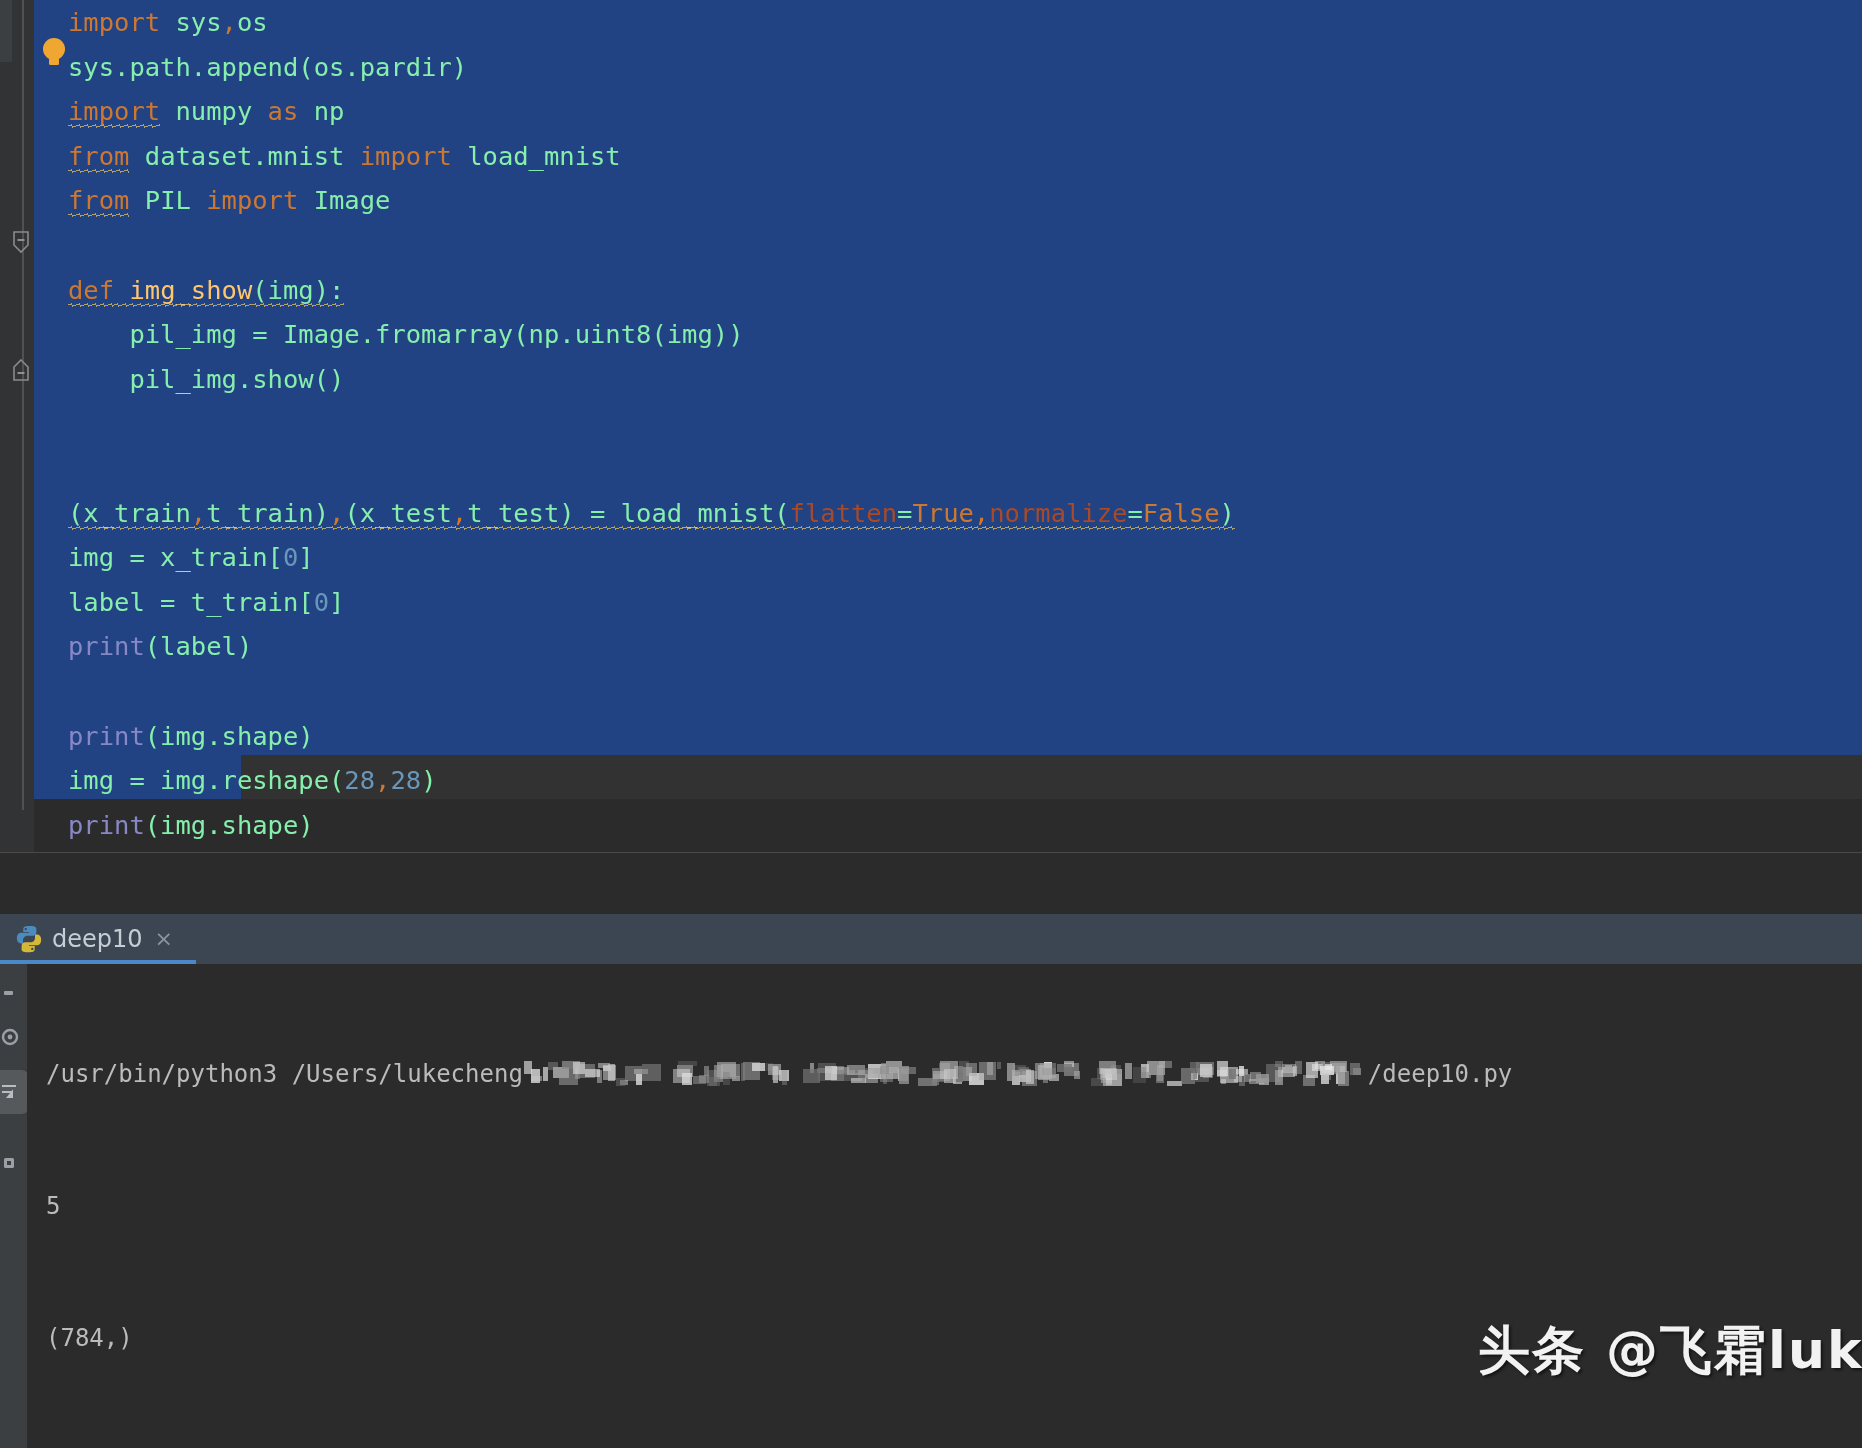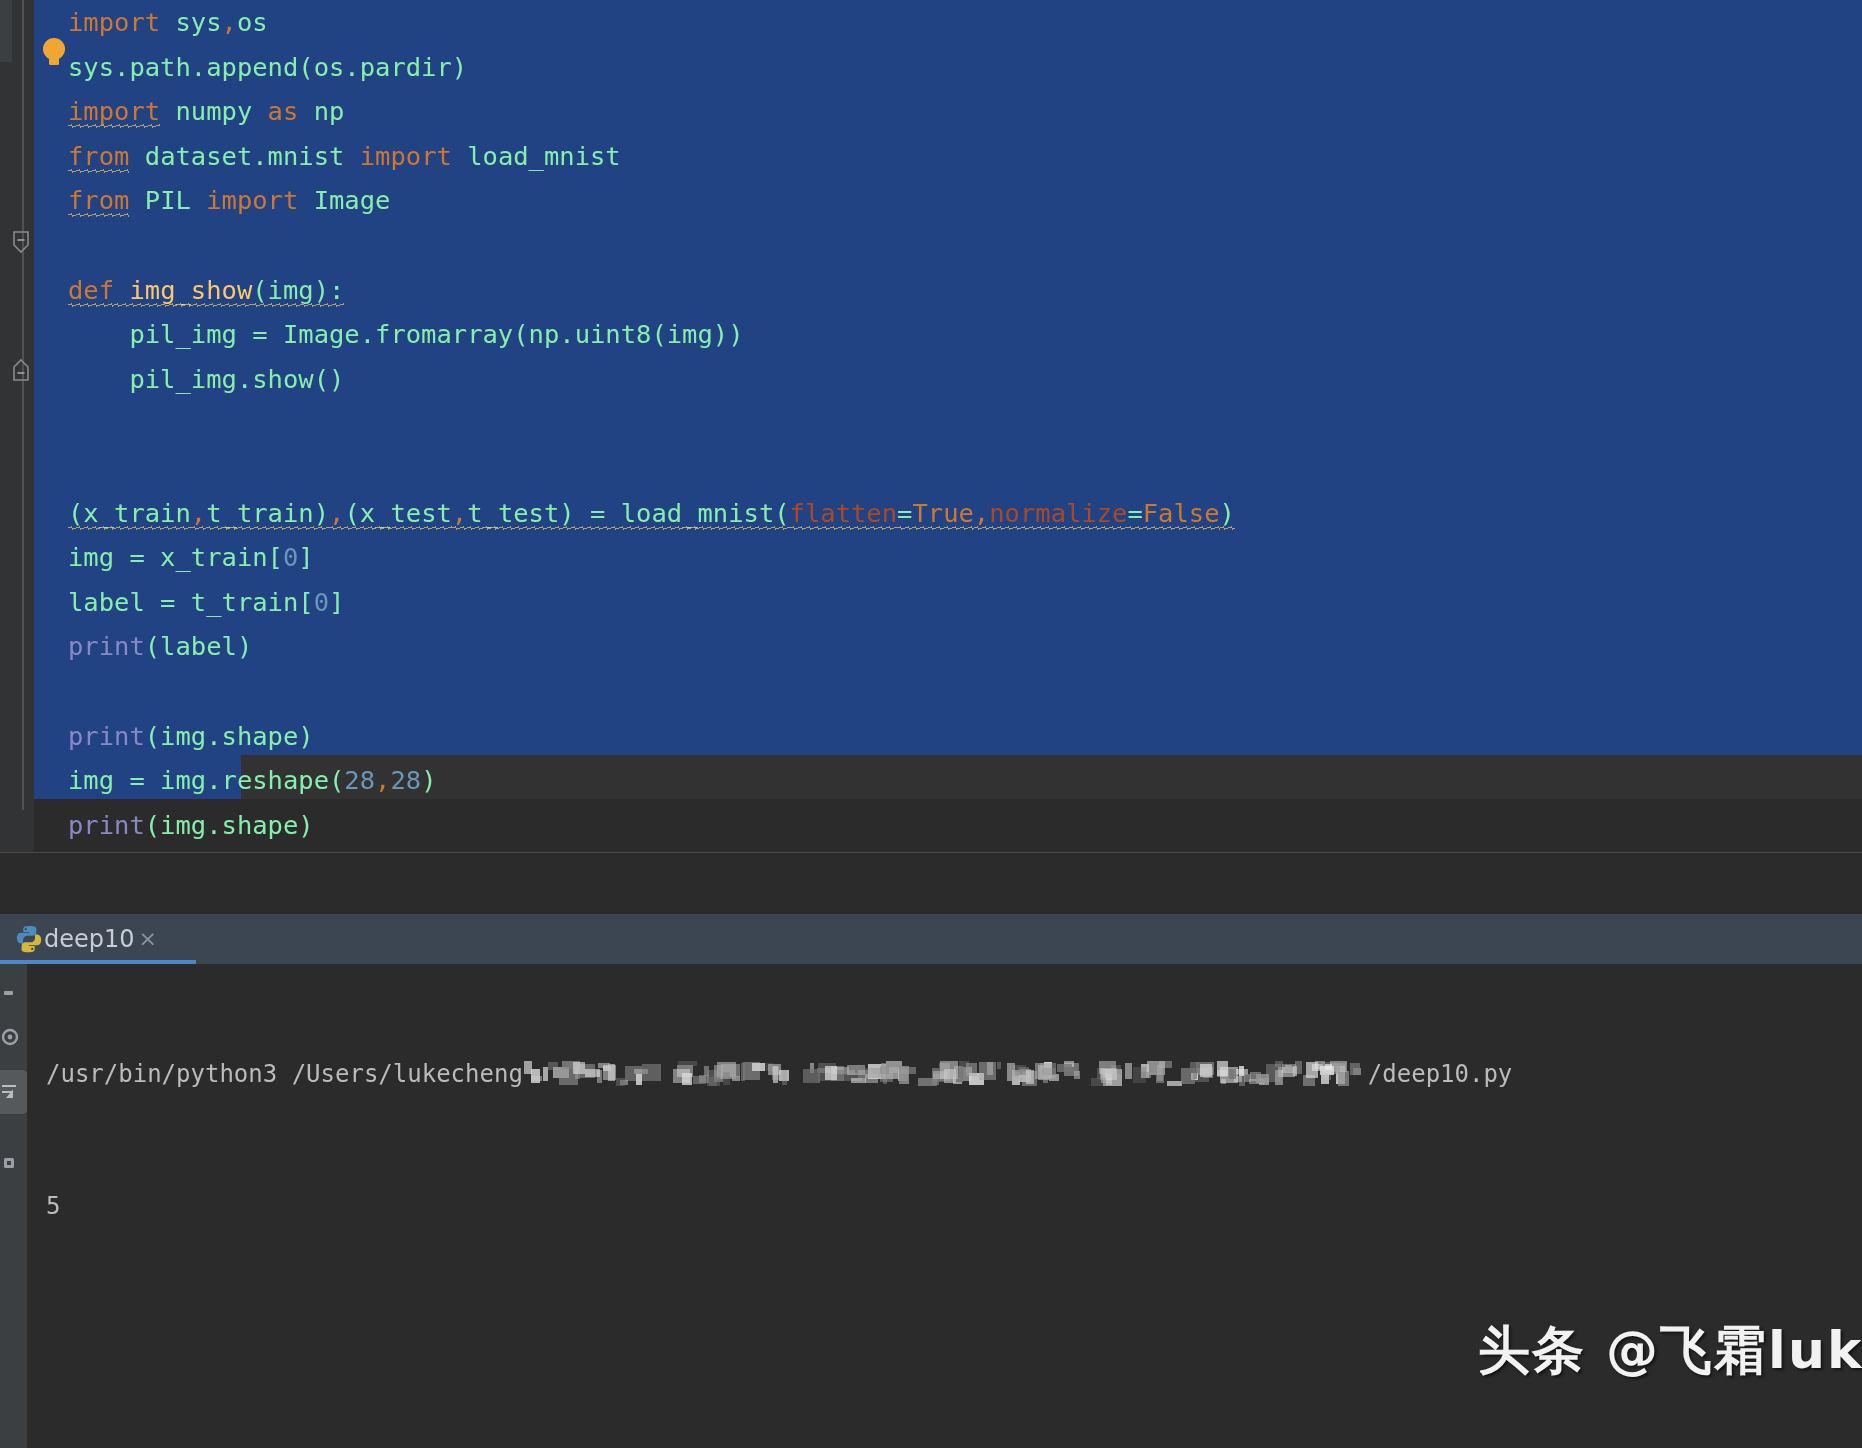--- a/index.html
+++ b/index.html
@@ -103,21 +103,21 @@
     background:#2b2b2b;
   }
 
   
   .tabbar{
     position:absolute;left:0;top:914px;width:1862px;height:50px;
     background:#3c4552;
   }
   .tab{
     position:absolute;left:0;top:0;height:50px;
-    display:flex;align-items:center;gap:0;
+    display:flex;align-items:center;gap:8px;
     padding:0 26px 0 14px;
     background:#3c4552;
     box-sizing:border-box;
   }
   .tab-underline{
     position:absolute;left:0;top:46px;width:196px;height:4px;
     background:#4a88c7;
   }
   .py-icon{width:30px;height:30px;display:block;}
   .tab-label{
@@ -258,20 +258,21 @@
             <rect x="8" y="8" width="10" height="10" rx="1.5" fill="#9aa0a6"></rect>
             <rect x="11" y="11" width="4" height="4" fill="#3c3f41"></rect>
           </svg>
       </div>
     </div>
     <div class="console-sep"></div>
 
     <div class="console-body">
       <div class="cline"><span class="cmd">/usr/bin/python3 /Users/lukecheng</span><span class="redact" id="redact-block"><i style="left: 430px; top: 16px; width: 9px; height: 7px; background: rgb(207, 207, 207); opacity: 0.67;"></i><i style="left: 198px; top: 3px; width: 19px; height: 13px; background: rgb(170, 170, 170); opacity: 0.53;"></i><i style="left: 357px; top: 11px; width: 13px; height: 10px; background: rgb(155, 155, 155); opacity: 0.48;"></i><i style="left: 30px; top: 6px; width: 16px; height: 11px; background: rgb(214, 214, 214); opacity: 0.64;"></i><i style="left: 416px; top: 2px; width: 11px; height: 18px; background: rgb(170, 170, 170); opacity: 0.4;"></i><i style="left: 694px; top: 9px; width: 10px; height: 7px; background: rgb(220, 220, 220); opacity: 0.38;"></i><i style="left: 150px; top: 8px; width: 17px; height: 14px; background: rgb(226, 226, 226); opacity: 0.48;"></i><i style="left: 363px; top: 0px; width: 16px; height: 18px; background: rgb(181, 181, 181); opacity: 0.74;"></i><i style="left: 436px; top: 6px; width: 13px; height: 14px; background: rgb(168, 168, 168); opacity: 0.69;"></i><i style="left: 375px; top: 8px; width: 10px; height: 12px; background: rgb(190, 190, 190); opacity: 0.82;"></i><i style="left: 521px; top: 1px; width: 8px; height: 13px; background: rgb(231, 231, 231); opacity: 0.9;"></i><i style="left: 716px; top: 10px; width: 6px; height: 15px; background: rgb(179, 179, 179); opacity: 0.39;"></i><i style="left: 395px; top: 17px; width: 19px; height: 8px; background: rgb(164, 164, 164); opacity: 0.59;"></i><i style="left: 634px; top: 4px; width: 6px; height: 16px; background: rgb(231, 231, 231); opacity: 0.48;"></i><i style="left: 410px; top: 13px; width: 12px; height: 8px; background: rgb(131, 131, 131); opacity: 0.61;"></i><i style="left: 489px; top: 9px; width: 8px; height: 15px; background: rgb(235, 235, 235); opacity: 0.71;"></i><i style="left: 74px; top: 9px; width: 5px; height: 13px; background: rgb(144, 144, 144); opacity: 0.78;"></i><i style="left: 308px; top: 5px; width: 13px; height: 15px; background: rgb(200, 200, 200); opacity: 0.42;"></i><i style="left: 154px; top: 4px; width: 16px; height: 12px; background: rgb(234, 234, 234); opacity: 0.42;"></i><i style="left: 813px; top: 5px; width: 9px; height: 18px; background: rgb(216, 216, 216); opacity: 0.84;"></i><i style="left: 431px; top: 5px; width: 9px; height: 16px; background: rgb(119, 119, 119); opacity: 0.9;"></i><i style="left: 294px; top: 7px; width: 17px; height: 5px; background: rgb(115, 115, 115); opacity: 0.76;"></i><i style="left: 8px; top: 15px; width: 11px; height: 5px; background: rgb(136, 136, 136); opacity: 0.87;"></i><i style="left: 232px; top: 2px; width: 18px; height: 8px; background: rgb(112, 112, 112); opacity: 0.35;"></i><i style="left: 624px; top: 0px; width: 18px; height: 14px; background: rgb(164, 164, 164); opacity: 0.82;"></i><i style="left: 8px; top: 8px; width: 9px; height: 14px; background: rgb(202, 202, 202); opacity: 0.89;"></i><i style="left: 194px; top: 1px; width: 19px; height: 17px; background: rgb(191, 191, 191); opacity: 0.59;"></i><i style="left: 752px; top: 0px; width: 8px; height: 6px; background: rgb(167, 167, 167); opacity: 0.36;"></i><i style="left: 709px; top: 8px; width: 16px; height: 6px; background: rgb(116, 116, 116); opacity: 0.77;"></i><i style="left: 808px; top: 2px; width: 15px; height: 8px; background: rgb(134, 134, 134); opacity: 0.62;"></i><i style="left: 815px; top: 10px; width: 11px; height: 15px; background: rgb(144, 144, 144); opacity: 0.73;"></i><i style="left: 713px; top: 8px; width: 12px; height: 5px; background: rgb(203, 203, 203); opacity: 0.48;"></i><i style="left: 792px; top: 0px; width: 10px; height: 8px; background: rgb(215, 215, 215); opacity: 0.49;"></i><i style="left: 541px; top: 2px; width: 15px; height: 13px; background: rgb(200, 200, 200); opacity: 0.45;"></i><i style="left: 726px; top: 18px; width: 15px; height: 5px; background: rgb(156, 156, 156); opacity: 0.68;"></i><i style="left: 541px; top: 0px; width: 10px; height: 6px; background: rgb(221, 221, 221); opacity: 0.56;"></i><i style="left: 75px; top: 2px; width: 12px; height: 5px; background: rgb(227, 227, 227); opacity: 0.48;"></i><i style="left: 789px; top: 3px; width: 11px; height: 7px; background: rgb(229, 229, 229); opacity: 0.59;"></i><i style="left: 495px; top: 6px; width: 11px; height: 15px; background: rgb(175, 175, 175); opacity: 0.35;"></i><i style="left: 309px; top: 6px; width: 17px; height: 7px; background: rgb(199, 199, 199); opacity: 0.5;"></i><i style="left: 755px; top: 6px; width: 17px; height: 10px; background: rgb(173, 173, 173); opacity: 0.71;"></i><i style="left: 250px; top: 5px; width: 5px; height: 17px; background: rgb(195, 195, 195); opacity: 0.73;"></i><i style="left: 111px; top: 8px; width: 14px; height: 5px; background: rgb(131, 131, 131); opacity: 0.87;"></i><i style="left: 155px; top: 0px; width: 19px; height: 5px; background: rgb(122, 122, 122); opacity: 0.35;"></i><i style="left: 80px; top: 5px; width: 8px; height: 5px; background: rgb(179, 179, 179); opacity: 0.89;"></i><i style="left: 39px; top: 0px; width: 18px; height: 8px; background: rgb(135, 135, 135); opacity: 0.8;"></i><i style="left: 798px; top: 1px; width: 10px; height: 18px; background: rgb(165, 165, 165); opacity: 0.39;"></i><i style="left: 53px; top: 3px; width: 19px; height: 14px; background: rgb(121, 121, 121); opacity: 0.77;"></i><i style="left: 534px; top: 3px; width: 15px; height: 8px; background: rgb(118, 118, 118); opacity: 0.78;"></i><i style="left: 85px; top: 3px; width: 7px; height: 17px; background: rgb(178, 178, 178); opacity: 0.79;"></i><i style="left: 762px; top: 4px; width: 7px; height: 7px; background: rgb(127, 127, 127); opacity: 0.89;"></i><i style="left: 727px; top: 11px; width: 11px; height: 9px; background: rgb(199, 199, 199); opacity: 0.44;"></i><i style="left: 807px; top: 0px; width: 17px; height: 11px; background: rgb(193, 193, 193); opacity: 0.59;"></i><i style="left: 772px; top: 0px; width: 7px; height: 13px; background: rgb(159, 159, 159); opacity: 0.49;"></i><i style="left: 830px; top: 7px; width: 8px; height: 7px; background: rgb(149, 149, 149); opacity: 0.75;"></i><i style="left: 636px; top: 0px; width: 13px; height: 7px; background: rgb(185, 185, 185); opacity: 0.44;"></i><i style="left: 698px; top: 18px; width: 5px; height: 5px; background: rgb(135, 135, 135); opacity: 0.86;"></i><i style="left: 672px; top: 7px; width: 14px; height: 14px; background: rgb(119, 119, 119); opacity: 0.52;"></i><i style="left: 752px; top: 9px; width: 8px; height: 15px; background: rgb(220, 220, 220); opacity: 0.5;"></i><i style="left: 736px; top: 17px; width: 10px; height: 7px; background: rgb(194, 194, 194); opacity: 0.66;"></i><i style="left: 827px; top: 2px; width: 10px; height: 12px; background: rgb(130, 130, 130); opacity: 0.65;"></i><i style="left: 436px; top: 0px; width: 10px; height: 10px; background: rgb(129, 129, 129); opacity: 0.38;"></i><i style="left: 335px; top: 9px; width: 15px; height: 8px; background: rgb(192, 192, 192); opacity: 0.42;"></i><i style="left: 295px; top: 2px; width: 18px; height: 18px; background: rgb(143, 143, 143); opacity: 0.36;"></i><i style="left: 668px; top: 12px; width: 7px; height: 7px; background: rgb(232, 232, 232); opacity: 0.8;"></i><i style="left: 159px; top: 12px; width: 10px; height: 12px; background: rgb(221, 221, 221); opacity: 0.77;"></i><i style="left: 446px; top: 12px; width: 15px; height: 12px; background: rgb(216, 216, 216); opacity: 0.88;"></i><i style="left: 551px; top: 10px; width: 6px; height: 8px; background: rgb(159, 159, 159); opacity: 0.69;"></i><i style="left: 417px; top: 0px; width: 18px; height: 18px; background: rgb(197, 197, 197); opacity: 0.58;"></i><i style="left: 456px; top: 1px; width: 17px; height: 18px; background: rgb(165, 165, 165); opacity: 0.53;"></i><i style="left: 497px; top: 8px; width: 11px; height: 9px; background: rgb(182, 182, 182); opacity: 0.55;"></i><i style="left: 170px; top: 15px; width: 13px; height: 8px; background: rgb(182, 182, 182); opacity: 0.4;"></i><i style="left: 360px; top: 5px; width: 4px; height: 18px; background: rgb(147, 147, 147); opacity: 0.44;"></i><i style="left: 409px; top: 7px; width: 7px; height: 17px; background: rgb(130, 130, 130); opacity: 0.68;"></i><i style="left: 783px; top: 1px; width: 12px; height: 16px; background: rgb(231, 231, 231); opacity: 0.66;"></i><i style="left: 287px; top: 2px; width: 4px; height: 10px; background: rgb(189, 189, 189); opacity: 0.63;"></i><i style="left: 759px; top: 3px; width: 14px; height: 9px; background: rgb(227, 227, 227); opacity: 0.38;"></i><i style="left: 743px; top: 3px; width: 15px; height: 18px; background: rgb(152, 152, 152); opacity: 0.42;"></i><i style="left: 517px; top: 2px; width: 16px; height: 15px; background: rgb(150, 150, 150); opacity: 0.5;"></i><i style="left: 489px; top: 9px; width: 12px; height: 6px; background: rgb(140, 140, 140); opacity: 0.67;"></i><i style="left: 97px; top: 19px; width: 8px; height: 5px; background: rgb(178, 178, 178); opacity: 0.59;"></i><i style="left: 697px; top: 6px; width: 18px; height: 16px; background: rgb(228, 228, 228); opacity: 0.56;"></i><i style="left: 694px; top: 0px; width: 11px; height: 15px; background: rgb(225, 225, 225); opacity: 0.68;"></i><i style="left: 181px; top: 5px; width: 5px; height: 10px; background: rgb(155, 155, 155); opacity: 0.6;"></i><i style="left: 490px; top: 4px; width: 13px; height: 7px; background: rgb(120, 120, 120); opacity: 0.39;"></i><i style="left: 52px; top: 3px; width: 5px; height: 15px; background: rgb(123, 123, 123); opacity: 0.77;"></i><i style="left: 102px; top: 5px; width: 17px; height: 15px; background: rgb(196, 196, 196); opacity: 0.36;"></i><i style="left: 119px; top: 3px; width: 19px; height: 17px; background: rgb(148, 148, 148); opacity: 0.49;"></i><i style="left: 583px; top: 17px; width: 6px; height: 7px; background: rgb(203, 203, 203); opacity: 0.63;"></i><i style="left: 618px; top: 3px; width: 8px; height: 14px; background: rgb(196, 196, 196); opacity: 0.86;"></i><i style="left: 410px; top: 10px; width: 14px; height: 8px; background: rgb(192, 192, 192); opacity: 0.53;"></i><i style="left: 113px; top: 13px; width: 6px; height: 11px; background: rgb(215, 215, 215); opacity: 0.84;"></i><i style="left: 673px; top: 1px; width: 18px; height: 13px; background: rgb(168, 168, 168); opacity: 0.51;"></i><i style="left: 520px; top: 15px; width: 5px; height: 7px; background: rgb(119, 119, 119); opacity: 0.84;"></i><i style="left: 209px; top: 15px; width: 8px; height: 5px; background: rgb(155, 155, 155); opacity: 0.81;"></i><i style="left: 256px; top: 9px; width: 10px; height: 11px; background: rgb(225, 225, 225); opacity: 0.75;"></i><i style="left: 314px; top: 9px; width: 18px; height: 5px; background: rgb(125, 125, 125); opacity: 0.55;"></i><i style="left: 361px; top: 6px; width: 15px; height: 6px; background: rgb(174, 174, 174); opacity: 0.64;"></i><i style="left: 578px; top: 8px; width: 11px; height: 14px; background: rgb(212, 212, 212); opacity: 0.57;"></i><i style="left: 799px; top: 4px; width: 18px; height: 9px; background: rgb(155, 155, 155); opacity: 0.69;"></i><i style="left: 602px; top: 2px; width: 7px; height: 16px; background: rgb(195, 195, 195); opacity: 0.62;"></i><i style="left: 526px; top: 13px; width: 10px; height: 7px; background: rgb(183, 183, 183); opacity: 0.75;"></i><i style="left: 515px; top: 4px; width: 12px; height: 15px; background: rgb(174, 174, 174); opacity: 0.73;"></i><i style="left: 618px; top: 11px; width: 10px; height: 6px; background: rgb(149, 149, 149); opacity: 0.67;"></i><i style="left: 580px; top: 8px; width: 19px; height: 17px; background: rgb(192, 192, 192); opacity: 0.77;"></i><i style="left: 342px; top: 13px; width: 13px; height: 9px; background: rgb(234, 234, 234); opacity: 0.42;"></i><i style="left: 519px; top: 7px; width: 14px; height: 7px; background: rgb(123, 123, 123); opacity: 0.63;"></i><i style="left: 25px; top: 1px; width: 10px; height: 8px; background: rgb(161, 161, 161); opacity: 0.38;"></i><i style="left: 184px; top: 9px; width: 10px; height: 16px; background: rgb(136, 136, 136); opacity: 0.41;"></i><i style="left: 80px; top: 4px; width: 13px; height: 15px; background: rgb(217, 217, 217); opacity: 0.5;"></i><i style="left: 200px; top: 11px; width: 7px; height: 13px; background: rgb(121, 121, 121); opacity: 0.36;"></i><i style="left: 644px; top: 20px; width: 15px; height: 5px; background: rgb(223, 223, 223); opacity: 0.67;"></i><i style="left: 376px; top: 5px; width: 10px; height: 18px; background: rgb(140, 140, 140); opacity: 0.87;"></i><i style="left: 670px; top: 10px; width: 4px; height: 8px; background: rgb(110, 110, 110); opacity: 0.64;"></i><i style="left: 711px; top: 15px; width: 8px; height: 6px; background: rgb(226, 226, 226); opacity: 0.46;"></i><i style="left: 443px; top: 2px; width: 11px; height: 13px; background: rgb(166, 166, 166); opacity: 0.53;"></i><i style="left: 797px; top: 5px; width: 14px; height: 9px; background: rgb(225, 225, 225); opacity: 0.83;"></i><i style="left: 320px; top: 12px; width: 19px; height: 8px; background: rgb(112, 112, 112); opacity: 0.57;"></i><i style="left: 378px; top: 6px; width: 15px; height: 7px; background: rgb(157, 157, 157); opacity: 0.52;"></i><i style="left: 716px; top: 5px; width: 5px; height: 10px; background: rgb(230, 230, 230); opacity: 0.8;"></i><i style="left: 499px; top: 10px; width: 15px; height: 15px; background: rgb(161, 161, 161); opacity: 0.54;"></i><i style="left: 677px; top: 3px; width: 12px; height: 13px; background: rgb(234, 234, 234); opacity: 0.65;"></i><i style="left: 191px; top: 4px; width: 9px; height: 17px; background: rgb(170, 170, 170); opacity: 0.57;"></i><i style="left: 1px; top: 0px; width: 8px; height: 13px; background: rgb(222, 222, 222); opacity: 0.66;"></i><i style="left: 200px; top: 11px; width: 5px; height: 7px; background: rgb(141, 141, 141); opacity: 0.65;"></i><i style="left: 574px; top: 7px; width: 8px; height: 11px; background: rgb(122, 122, 122); opacity: 0.45;"></i><i style="left: 733px; top: 13px; width: 13px; height: 9px; background: rgb(150, 150, 150); opacity: 0.85;"></i><i style="left: 798px; top: 12px; width: 8px; height: 11px; background: rgb(201, 201, 201); opacity: 0.88;"></i><i style="left: 220px; top: 1px; width: 17px; height: 18px; background: rgb(183, 183, 183); opacity: 0.47;"></i><i style="left: 176px; top: 14px; width: 10px; height: 8px; background: rgb(162, 162, 162); opacity: 0.48;"></i><i style="left: 721px; top: 13px; width: 7px; height: 8px; background: rgb(182, 182, 182); opacity: 0.49;"></i><i style="left: 610px; top: 6px; width: 13px; height: 16px; background: rgb(110, 110, 110); opacity: 0.36;"></i><i style="left: 802px; top: 3px; width: 7px; height: 6px; background: rgb(236, 236, 236); opacity: 0.67;"></i><i style="left: 345px; top: 3px; width: 18px; height: 15px; background: rgb(210, 210, 210); opacity: 0.87;"></i><i style="left: 280px; top: 8px; width: 17px; height: 14px; background: rgb(115, 115, 115); opacity: 0.7;"></i><i style="left: 36px; top: 8px; width: 19px; height: 16px; background: rgb(152, 152, 152); opacity: 0.58;"></i><i style="left: 512px; top: 2px; width: 17px; height: 16px; background: rgb(183, 183, 183); opacity: 0.54;"></i><i style="left: 588px; top: 4px; width: 10px; height: 9px; background: rgb(131, 131, 131); opacity: 0.38;"></i><i style="left: 20px; top: 6px; width: 5px; height: 14px; background: rgb(211, 211, 211); opacity: 0.74;"></i><i style="left: 186px; top: 16px; width: 11px; height: 9px; background: rgb(111, 111, 111); opacity: 0.52;"></i><i style="left: 464px; top: 1px; width: 6px; height: 13px; background: rgb(158, 158, 158); opacity: 0.79;"></i><i style="left: 576px; top: 0px; width: 17px; height: 13px; background: rgb(170, 170, 170); opacity: 0.66;"></i><i style="left: 658px; top: 7px; width: 14px; height: 16px; background: rgb(144, 144, 144); opacity: 0.62;"></i><i style="left: 421px; top: 8px; width: 12px; height: 14px; background: rgb(202, 202, 202); opacity: 0.63;"></i><i style="left: 706px; top: 8px; width: 7px; height: 10px; background: rgb(114, 114, 114); opacity: 0.79;"></i><i style="left: 342px; top: 7px; width: 17px; height: 10px; background: rgb(139, 139, 139); opacity: 0.38;"></i><i style="left: 93px; top: 17px; width: 9px; height: 8px; background: rgb(118, 118, 118); opacity: 0.48;"></i><i style="left: 503px; top: 9px; width: 8px; height: 14px; background: rgb(212, 212, 212); opacity: 0.62;"></i><i style="left: 780px; top: 14px; width: 12px; height: 11px; background: rgb(214, 214, 214); opacity: 0.4;"></i><i style="left: 633px; top: 14px; width: 8px; height: 8px; background: rgb(136, 136, 136); opacity: 0.67;"></i><i style="left: 245px; top: 3px; width: 13px; height: 11px; background: rgb(205, 205, 205); opacity: 0.54;"></i><i style="left: 484px; top: 2px; width: 8px; height: 18px; background: rgb(175, 175, 175); opacity: 0.71;"></i><i style="left: 50px; top: 1px; width: 12px; height: 12px; background: rgb(225, 225, 225); opacity: 0.61;"></i><i style="left: 249px; top: 6px; width: 7px; height: 13px; background: rgb(196, 196, 196); opacity: 0.39;"></i><i style="left: 474px; top: 1px; width: 4px; height: 7px; background: rgb(119, 119, 119); opacity: 0.63;"></i><i style="left: 62px; top: 8px; width: 15px; height: 8px; background: rgb(237, 237, 237); opacity: 0.57;"></i><i style="left: 357px; top: 5px; width: 9px; height: 8px; background: rgb(122, 122, 122); opacity: 0.43;"></i><i style="left: 324px; top: 4px; width: 18px; height: 10px; background: rgb(187, 187, 187); opacity: 0.57;"></i><i style="left: 770px; top: 5px; width: 4px; height: 10px; background: rgb(194, 194, 194); opacity: 0.71;"></i><i style="left: 667px; top: 1px; width: 8px; height: 9px; background: rgb(115, 115, 115); opacity: 0.67;"></i><i style="left: 229px; top: 2px; width: 13px; height: 8px; background: rgb(206, 206, 206); opacity: 0.88;"></i><i style="left: 496px; top: 14px; width: 12px; height: 7px; background: rgb(188, 188, 188); opacity: 0.84;"></i><i style="left: 680px; top: 6px; width: 10px; height: 11px; background: rgb(196, 196, 196); opacity: 0.43;"></i><i style="left: 302px; top: 5px; width: 12px; height: 14px; background: rgb(219, 219, 219); opacity: 0.74;"></i><i style="left: 577px; top: 7px; width: 17px; height: 12px; background: rgb(238, 238, 238); opacity: 0.37;"></i><i style="left: 328px; top: 17px; width: 15px; height: 5px; background: rgb(208, 208, 208); opacity: 0.63;"></i><i style="left: 568px; top: 17px; width: 15px; height: 8px; background: rgb(126, 126, 126); opacity: 0.37;"></i><i style="left: 358px; top: 2px; width: 6px; height: 16px; background: rgb(146, 146, 146); opacity: 0.64;"></i><i style="left: 259px; top: 9px; width: 5px; height: 15px; background: rgb(155, 155, 155); opacity: 0.4;"></i><i style="left: 218px; top: 2px; width: 4px; height: 18px; background: rgb(126, 126, 126); opacity: 0.61;"></i></span><span class="cmd">/deep10.py</span></div>
       <div class="cline">5</div>
+      <div class="cline">(784,)</div>
       
       
       
     </div>
   </div>
 
   <div class="watermark">头条 @飞霜luke</div>
 
 </div>
 

